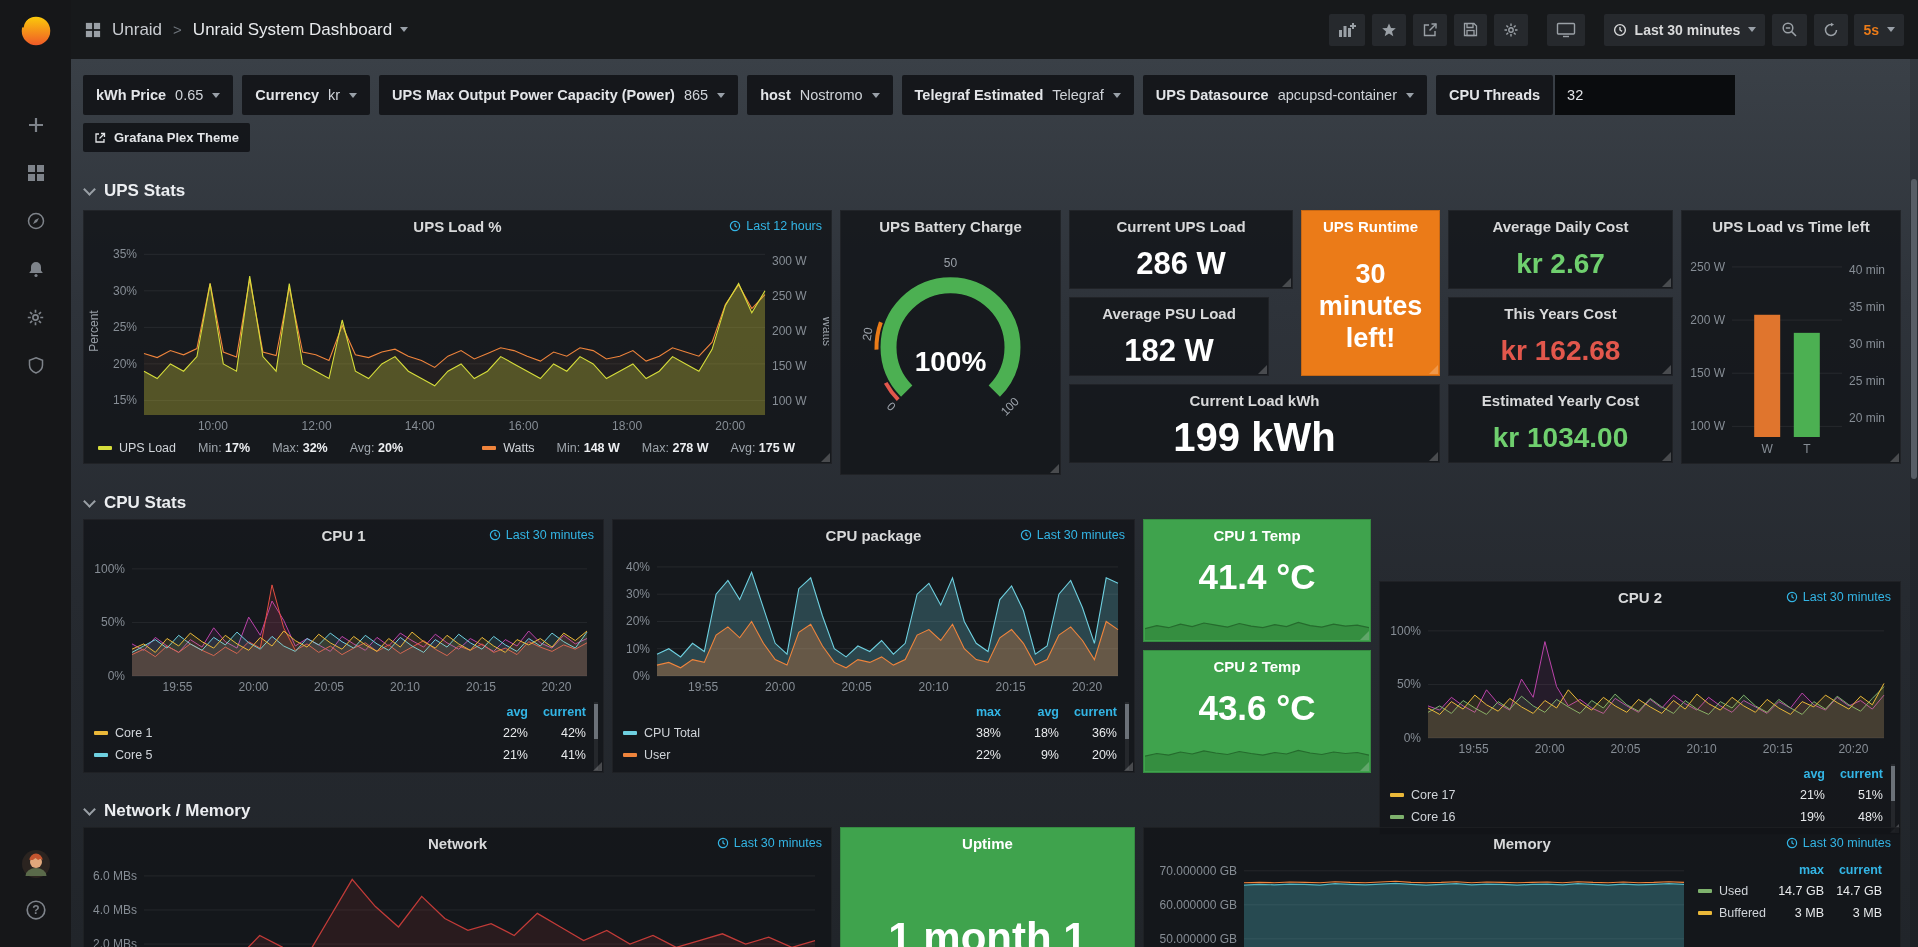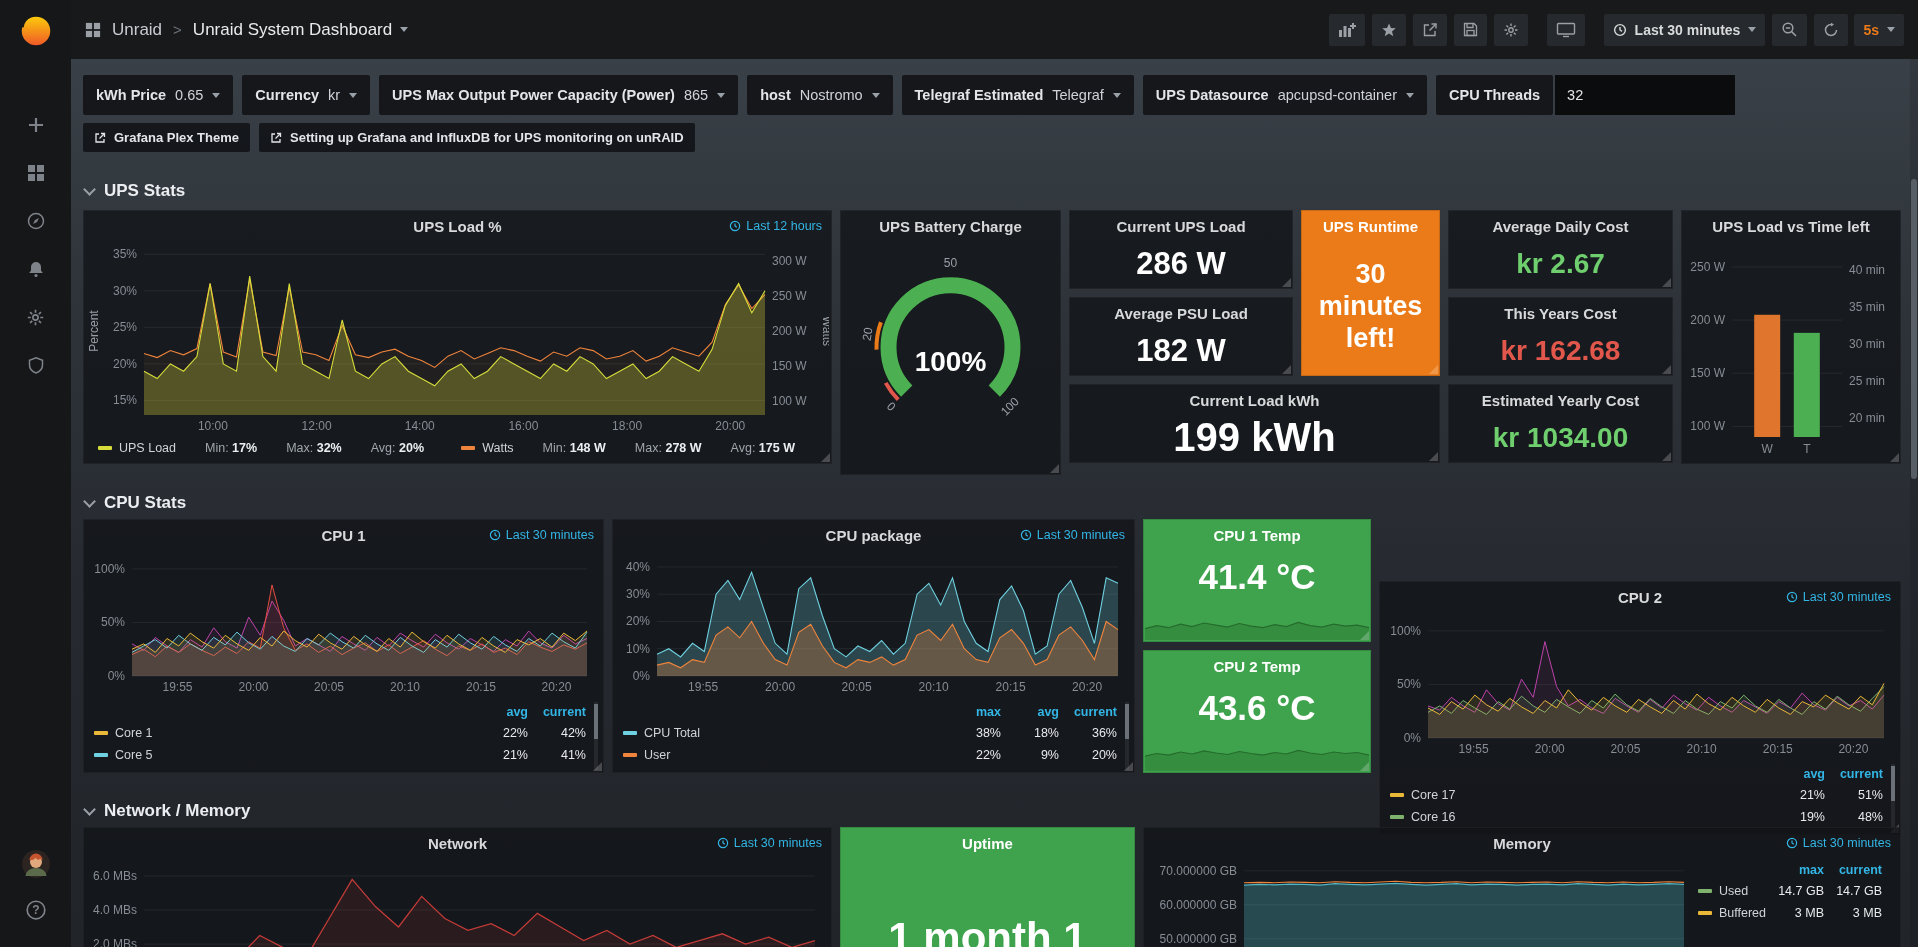--- a/index.html
+++ b/index.html
@@ -61,21 +61,21 @@
   .v27{font-size:27px; line-height:1.18; white-space:normal; text-align:center; padding:0 8px;}
   .v35{font-size:35px;} .v42{font-size:42px; align-items:flex-start; padding-top:58px;}
   .temp-value{ bottom:36px; }
   .spark { position:absolute; left:1px; right:1px; bottom:1px; height:36px; }
 
   .ups-legend { position:absolute; left:14px; right:8px; bottom:4px; height:22px; display:flex; align-items:center; font-size:12.5px; }
   .ul-group { display:flex; align-items:center; gap:7px; }
   .ul-group.right { margin-left:auto; margin-right:28px; }
   .lg-dash { display:inline-block; width:14px; height:4px; border-radius:1px; }
   .ul-name { color:#d0d4d9; }
-  .ul-k { color:#9fa6ad; margin-left:22px; }
+  .ul-k { color:#9fa6ad; margin-left:15px; }
   .ul-v { color:#eceef1; font-weight:700; }
 
   .legend { position:absolute; font-size:12.5px; overflow:hidden; }
   .lg-head { display:flex; justify-content:flex-end; padding-right:12px; height:20px; align-items:center; }
   .lg-hcell { width:58px; text-align:right; color:var(--blue,#33B5E5); font-weight:700; cursor:pointer; }
   .lg-row { display:flex; align-items:center; height:22px; padding-right:12px; cursor:pointer; }
   .lg-row .lg-dash { margin-right:7px; }
   .lg-name { color:#d0d4d9; }
   .lg-vals { margin-left:auto; display:flex; }
   .lg-vcell { width:58px; text-align:right; color:#e8eaec; }
@@ -292,28 +292,20 @@
       </div>
 
       <div class="links-row">
         <div class="link-chip">
           <svg width="12" height="12" viewBox="0 0 12 12" fill="none" stroke="currentColor" stroke-width="1.3">
             <path d="M5 2 H2 V10 H10 V7"></path>
               <path d="M7 1.5 H10.5 V5"></path>
               <path d="M10.5 1.5 L5.5 6.5"></path>
             </svg>
           <span>Grafana Plex Theme</span>
-        </div>
-        <div class="link-chip">
-          <svg width="12" height="12" viewBox="0 0 12 12" fill="none" stroke="currentColor" stroke-width="1.3">
-            <path d="M5 2 H2 V10 H10 V7"></path>
-              <path d="M7 1.5 H10.5 V5"></path>
-              <path d="M10.5 1.5 L5.5 6.5"></path>
-            </svg>
-          <span>Setting up Grafana and InfluxDB for UPS monitoring on unRAID</span>
         </div>
       </div>
 
       <div class="section-head" style="left:14px;top:122px;">
         <span class="chev"></span>
         <span>UPS Stats</span>
       </div>
       <div class="section-head" style="left:14px;top:434px;">
         <span class="chev"></span>
         <span>CPU Stats</span>
@@ -400,21 +392,21 @@
         <div class="rs"></div>
       </div>
 
       <div class="panel" style="left:998px;top:151px;width:224px;height:79px;">
         <div class="panel-header">
             <span class="panel-title">Current UPS Load</span>
           </div>
         <div class="stat-value v31">286 W</div>
         <div class="rs"></div>
       </div>
-      <div class="panel" style="left:998px;top:238px;width:224px;height:79px;">
+      <div class="panel" style="left:998px;top:238px;width:200px;height:79px;">
         <div class="panel-header">
             <span class="panel-title">Average PSU Load</span>
           </div>
         <div class="stat-value v31">182 W</div>
         <div class="rs"></div>
       </div>
       <div class="panel" style="left:998px;top:325px;width:371px;height:79px;">
         <div class="panel-header">
             <span class="panel-title">Current Load kWh</span>
           </div>

